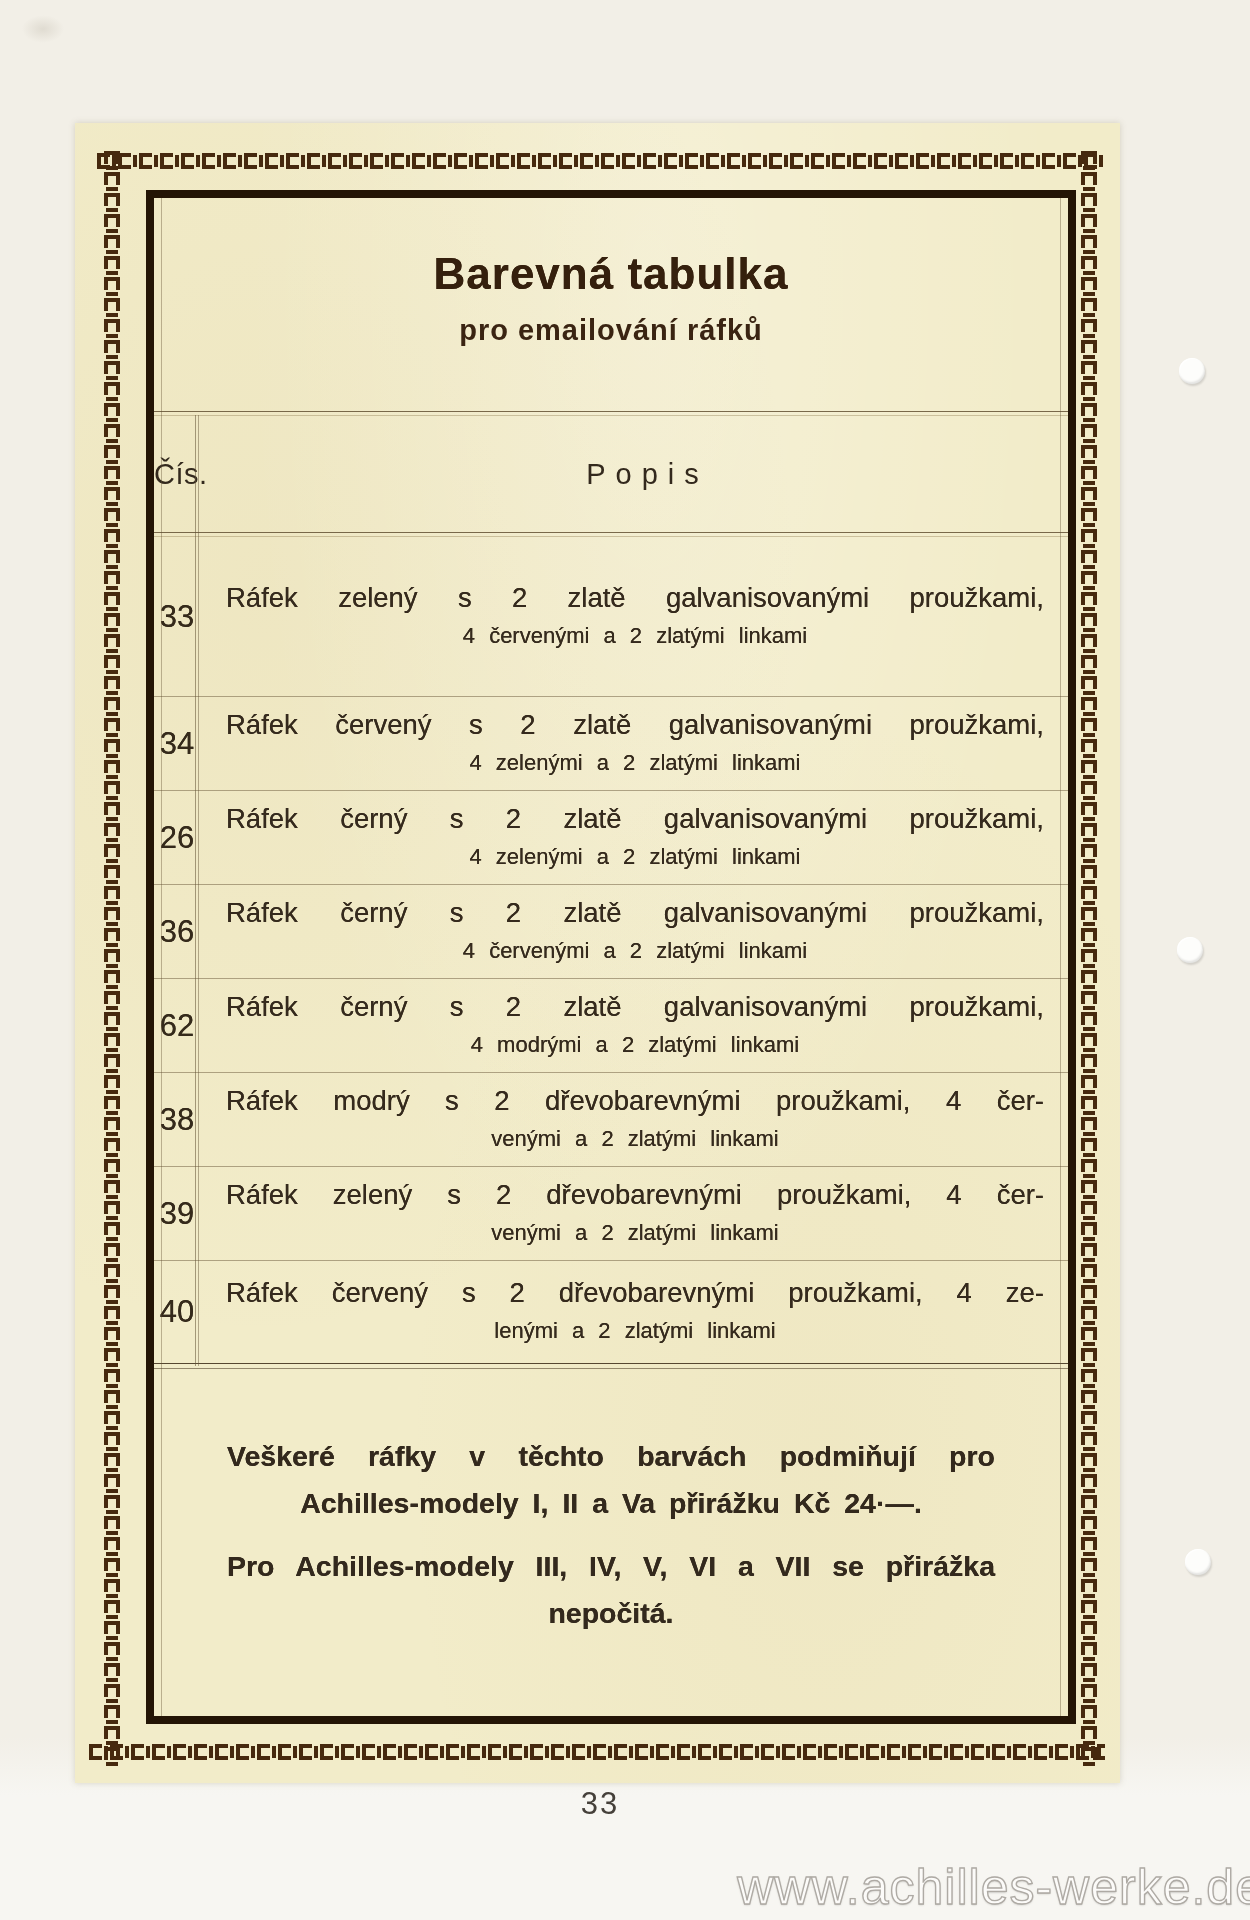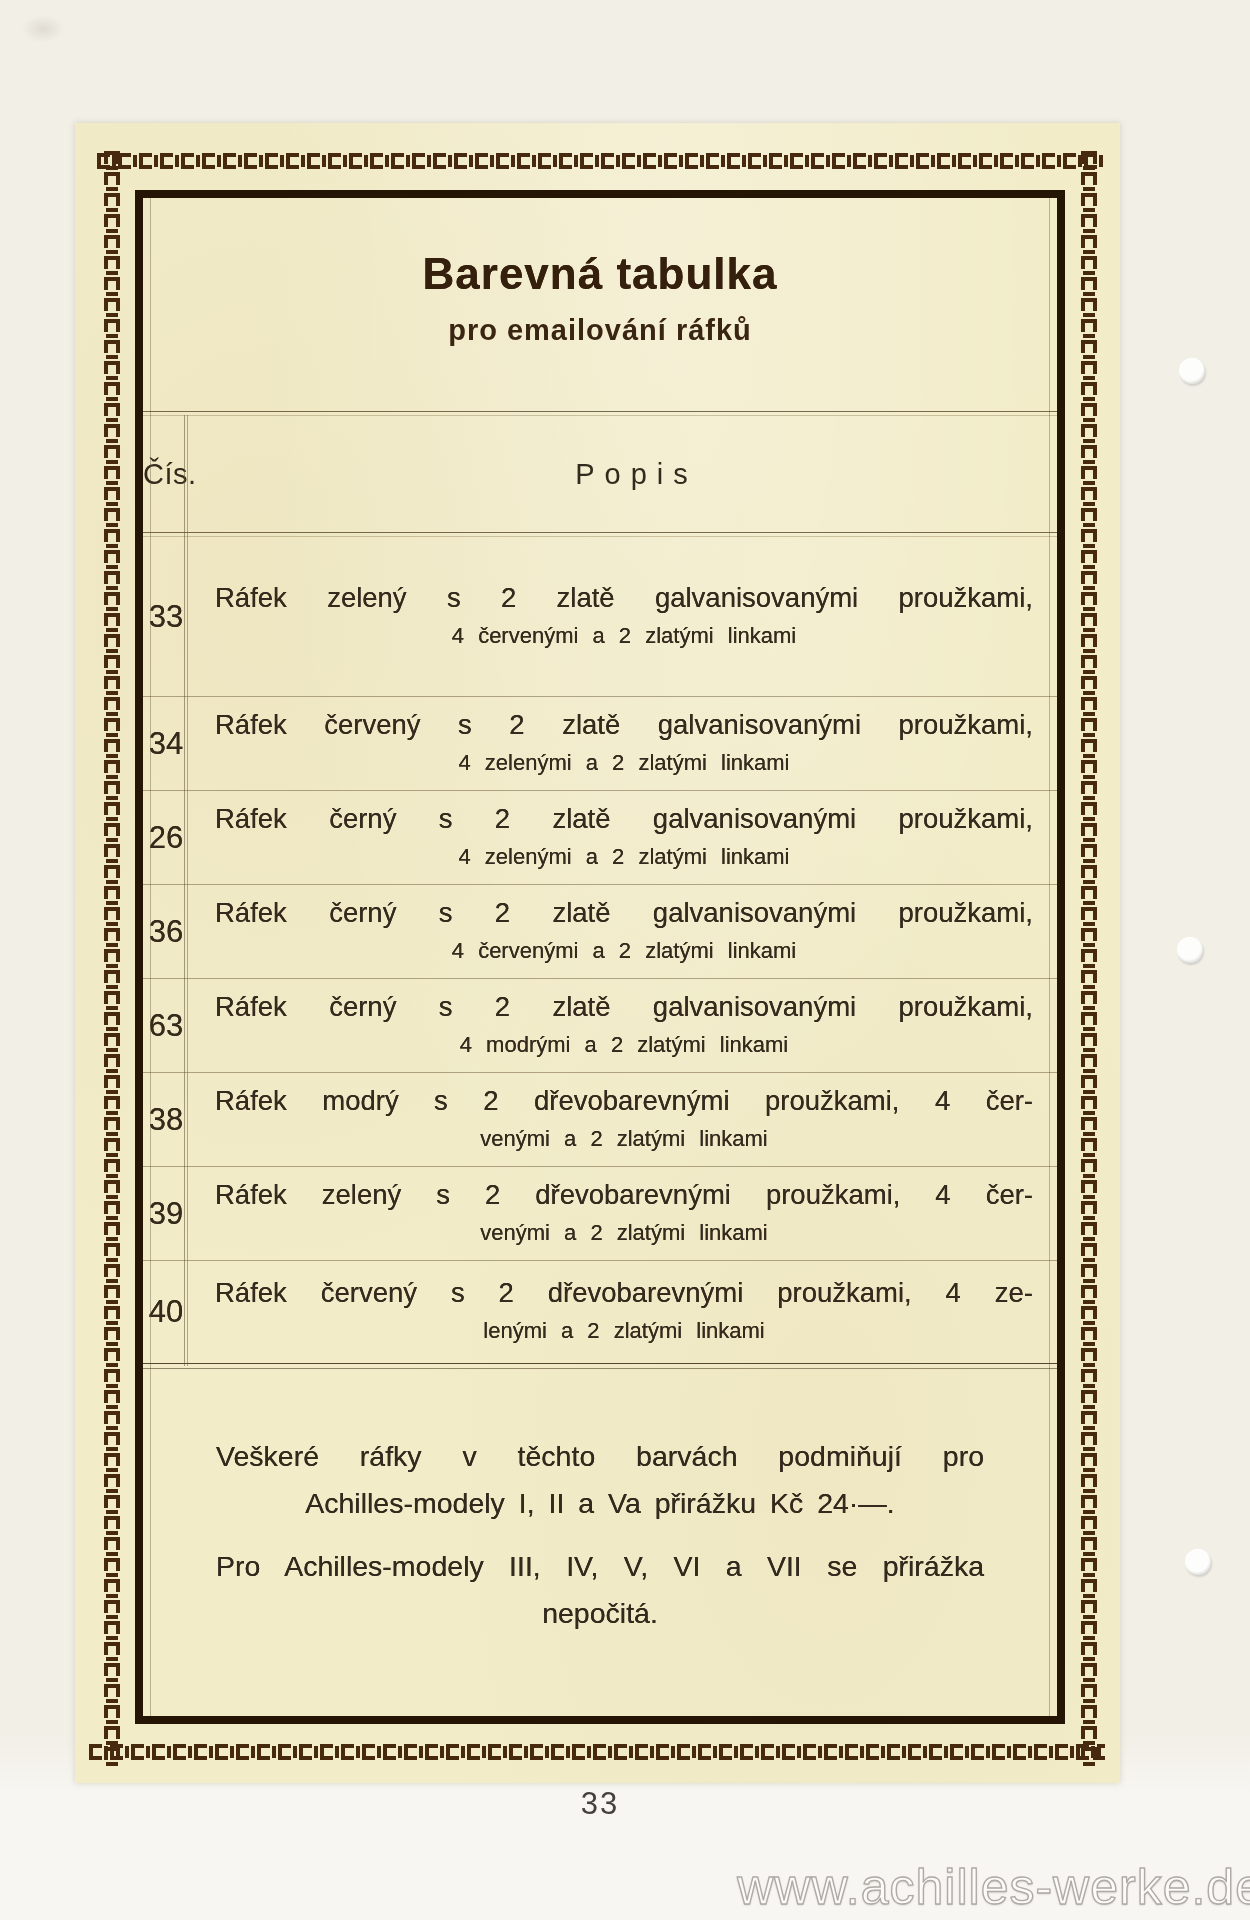--- a/index.html
+++ b/index.html
@@ -43,21 +43,21 @@
     background-position:2px 0, 6px 0, 14px 0, 4px 15px;
     background-repeat:repeat-y;
   }
   .m-top    { left:97px;  top:151px;  width:1008px; }
   .m-bottom { left:89px;  top:1742px; width:1016px; }
   .m-left   { left:102px; top:151px;  height:1615px; }
   .m-right  { left:1079px;top:151px;  height:1615px; }
 
   
   .box {
-    position:absolute; left:135px; top:190px; width:930px; height:1534px;
+    position:absolute; left:146px; top:190px; width:930px; height:1534px;
     border:8px solid #241505; background:transparent;
   }
   .inner-vline { position:absolute; top:0; bottom:0; width:1px; background:rgba(95,75,48,.38); }
   .inner-vline.l { left:7px; } .inner-vline.r { right:7px; }
 
   .title {
     margin-top:52px; text-align:center;
     font-size:44px; font-weight:700; letter-spacing:1px; line-height:48px;
     color:#35200d; text-shadow:0 0 .6px #35200d;
   }
@@ -101,21 +101,21 @@
   }
   .row-desc { flex:1; padding:0 24px 0 26px; color:#352a1d; }
   .row-desc .l1 {
     font-size:27.5px; line-height:38px; text-align:justify; text-align-last:justify;
     word-spacing:2px; text-shadow:0 0 .4px #352a1d;
   }
   .row-desc .l2 {
     font-size:22px; line-height:38px; text-align:center; word-spacing:8px;
     text-shadow:0 0 .4px #352a1d;
   }
-  .notes { margin:64px auto 0; width:768px; color:#33291d; }
+  .notes { margin:64px auto 0; width:768px; color:#33291d;font-weight:bold; }
   .note  { margin-bottom:16px; }
   .note .l1 {
     font-size:28.5px; line-height:47px; text-align:justify; text-align-last:justify;
     word-spacing:3px; text-shadow:0 0 .4px #33291d;
   }
   .note .l2 {
     font-size:28.5px; line-height:47px; text-align:center; word-spacing:6px;
     text-shadow:0 0 .4px #33291d;
   }
   .page-number {
@@ -193,21 +193,21 @@
         </div>
       </div>
       <div class="row">
         <div class="row-no">36</div>
         <div class="row-desc">
           <div class="l1">Ráfek černý s 2 zlatě galvanisovanými proužkami,</div>
           <div class="l2">4 červenými a 2 zlatými linkami</div>
         </div>
       </div>
       <div class="row">
-        <div class="row-no">63</div>
+        <div class="row-no">62</div>
         <div class="row-desc">
           <div class="l1">Ráfek černý s 2 zlatě galvanisovanými proužkami,</div>
           <div class="l2">4 modrými a 2 zlatými linkami</div>
         </div>
       </div>
       <div class="row">
         <div class="row-no">38</div>
         <div class="row-desc">
           <div class="l1">Ráfek modrý s 2 dřevobarevnými proužkami, 4 čer-</div>
           <div class="l2">venými a 2 zlatými linkami</div>

